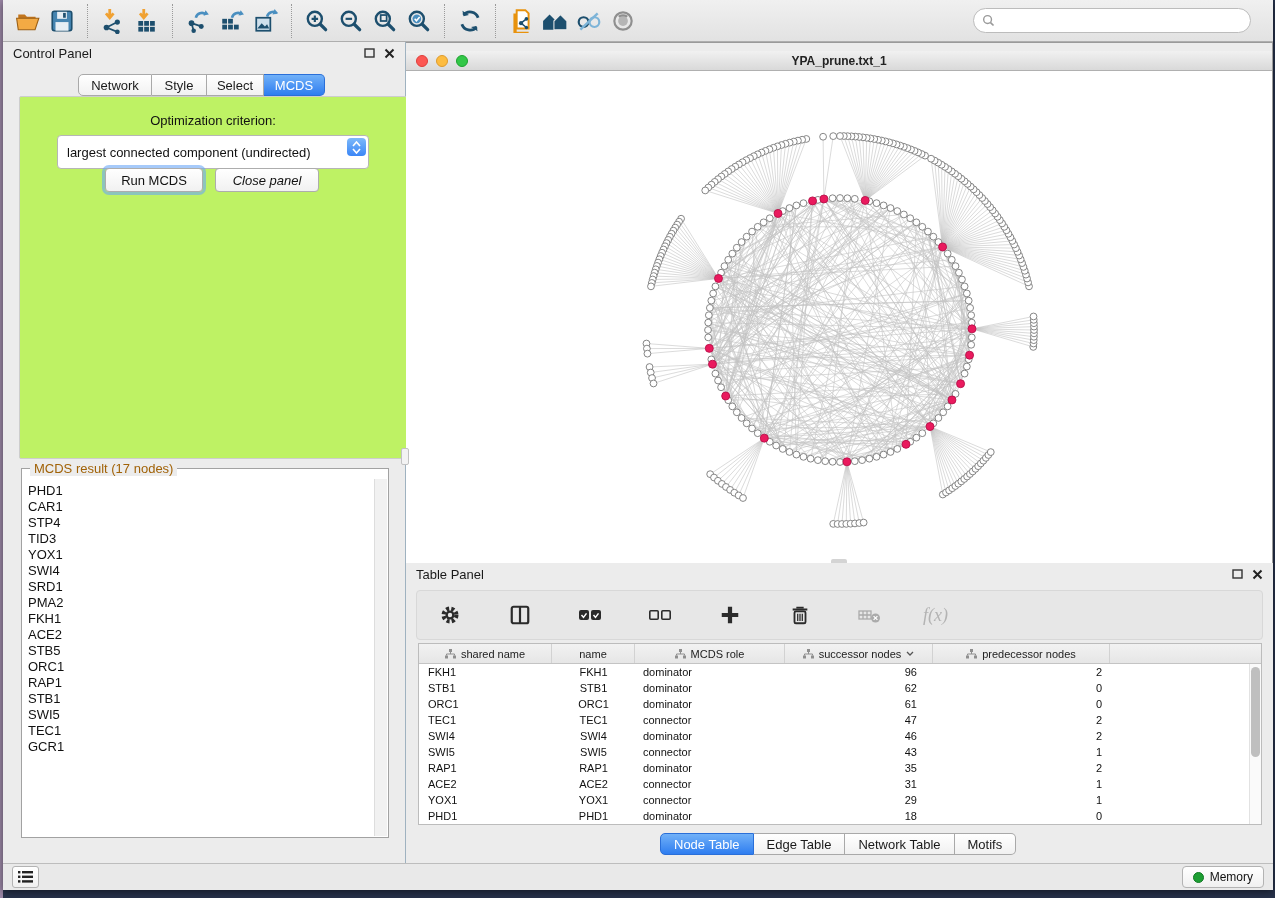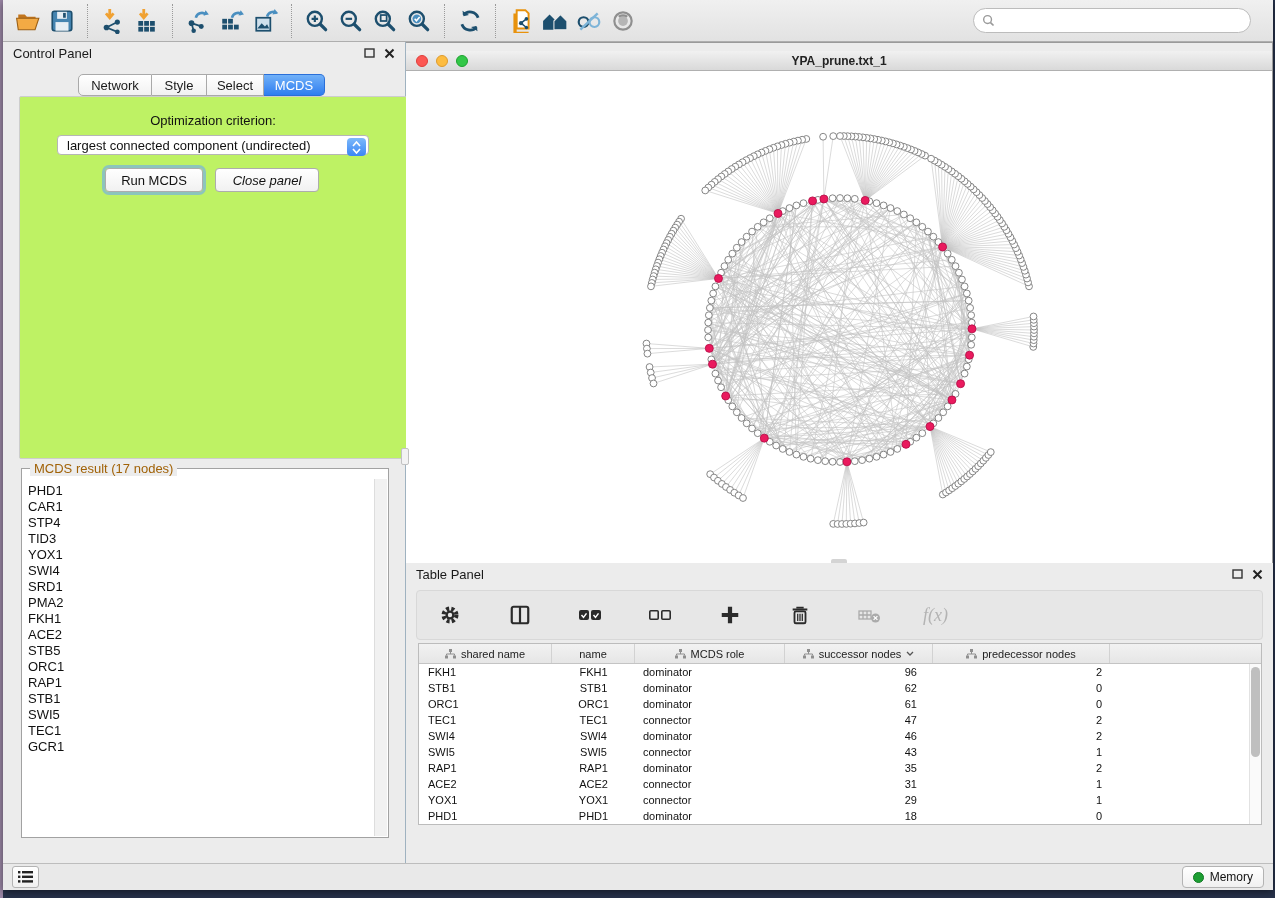--- a/index.html
+++ b/index.html
@@ -31,21 +31,21 @@
   .seg .tab:first-child { border-left-width:1px; border-radius:5px 0 0 5px; }
   .seg .tab:last-child { border-radius:0 5px 5px 0; }
   .seg .tab.sel { background:linear-gradient(#71b1f8,#2e7df0); border-color:#2a6fd8; color:#fff; }
 
   #cp-tabs { position:absolute; left:75px; top:32px; }
   #cp-tabs .tab:nth-child(1){ width:74px; } #cp-tabs .tab:nth-child(2){ width:55px; }
   #cp-tabs .tab:nth-child(3){ width:57px; } #cp-tabs .tab:nth-child(4){ width:61px; }
 
   #cp-body { position:absolute; left:16px; top:54px; width:388px; height:363px; background:#bef264; border:1px solid #cdcdcd; border-radius:2px; }
   #opt-label { position:absolute; top:16px; width:100%; text-align:center; font-size:13px; color:#111; }
-  #criterion { position:absolute; left:37px; top:38px; width:312px; height:20px; background:#fff; border:1px solid #b6b6b6; border-radius:4px; display:flex; align-items:center; font-size:13px; color:#111; padding-left:9px; }
+  #criterion { position:absolute; left:37px; top:38px; width:312px; height:34px; background:#fff; border:1px solid #b6b6b6; border-radius:4px; display:flex; align-items:center; font-size:13px; color:#111; padding-left:9px; }
   #criterion .stepper { position:absolute; right:2px; top:2px; width:19px; height:18px; border-radius:4px; background:linear-gradient(#7db9fa,#3b86f6); display:flex; flex-direction:column; align-items:center; justify-content:center; gap:1px; }
   .btn { height:24px; background:linear-gradient(#ffffff,#f1f1f1); border:1px solid #adadad; border-radius:4px; font-size:13px; font-family:"Liberation Sans",sans-serif; color:#111; display:flex; align-items:center; justify-content:center; }
   #run-btn { position:absolute; left:85px; top:71px; width:98px; box-shadow:0 0 0 3px rgba(106,167,247,.6); }
   #close-btn { position:absolute; left:195px; top:71px; width:104px;font-style:italic; }
 
   #mcds-box { position:absolute; left:18px; top:426px; width:368px; height:370px; border:1px solid #a2a2a2; background:#fff; }
   #mcds-legend { position:absolute; left:8px; top:-8px; background:#ececec; padding:0 4px; font-size:13px; color:#a16207; }
   #mcds-list { position:absolute; left:1px; top:10px; bottom:1px; right:14px; overflow:hidden; padding:4px 0 0 5px; }
   .mcds-item { font-size:13px; line-height:16px; color:#111; }
   #mcds-scroll { position:absolute; right:1px; top:10px; bottom:1px; width:13px; background:#f1f1f1; border-left:1px solid #ddd; }
@@ -1334,20 +1334,26 @@
                 <div class="tcell c3">18</div>
                 <div class="tcell c4">0</div>
                 <div class="tcell"></div>
               </div>
             </div>
           <div id="tbl-scroll">
               <div id="tbl-thumb"></div>
             </div>
         </div>
 
+        <div id="tp-tabs" class="seg">
+          <div class="tab sel">Node Table</div>
+          <div class="tab">Edge Table</div>
+          <div class="tab">Network Table</div>
+          <div class="tab">Motifs</div>
+        </div>
       </div>
     </div>
   </div>
 
   <div id="v-grip"></div>
 
   <div id="statusbar">
     <div id="list-btn">
       <svg width="15" height="12" viewBox="0 0 15 12">
           <g fill="#222">

